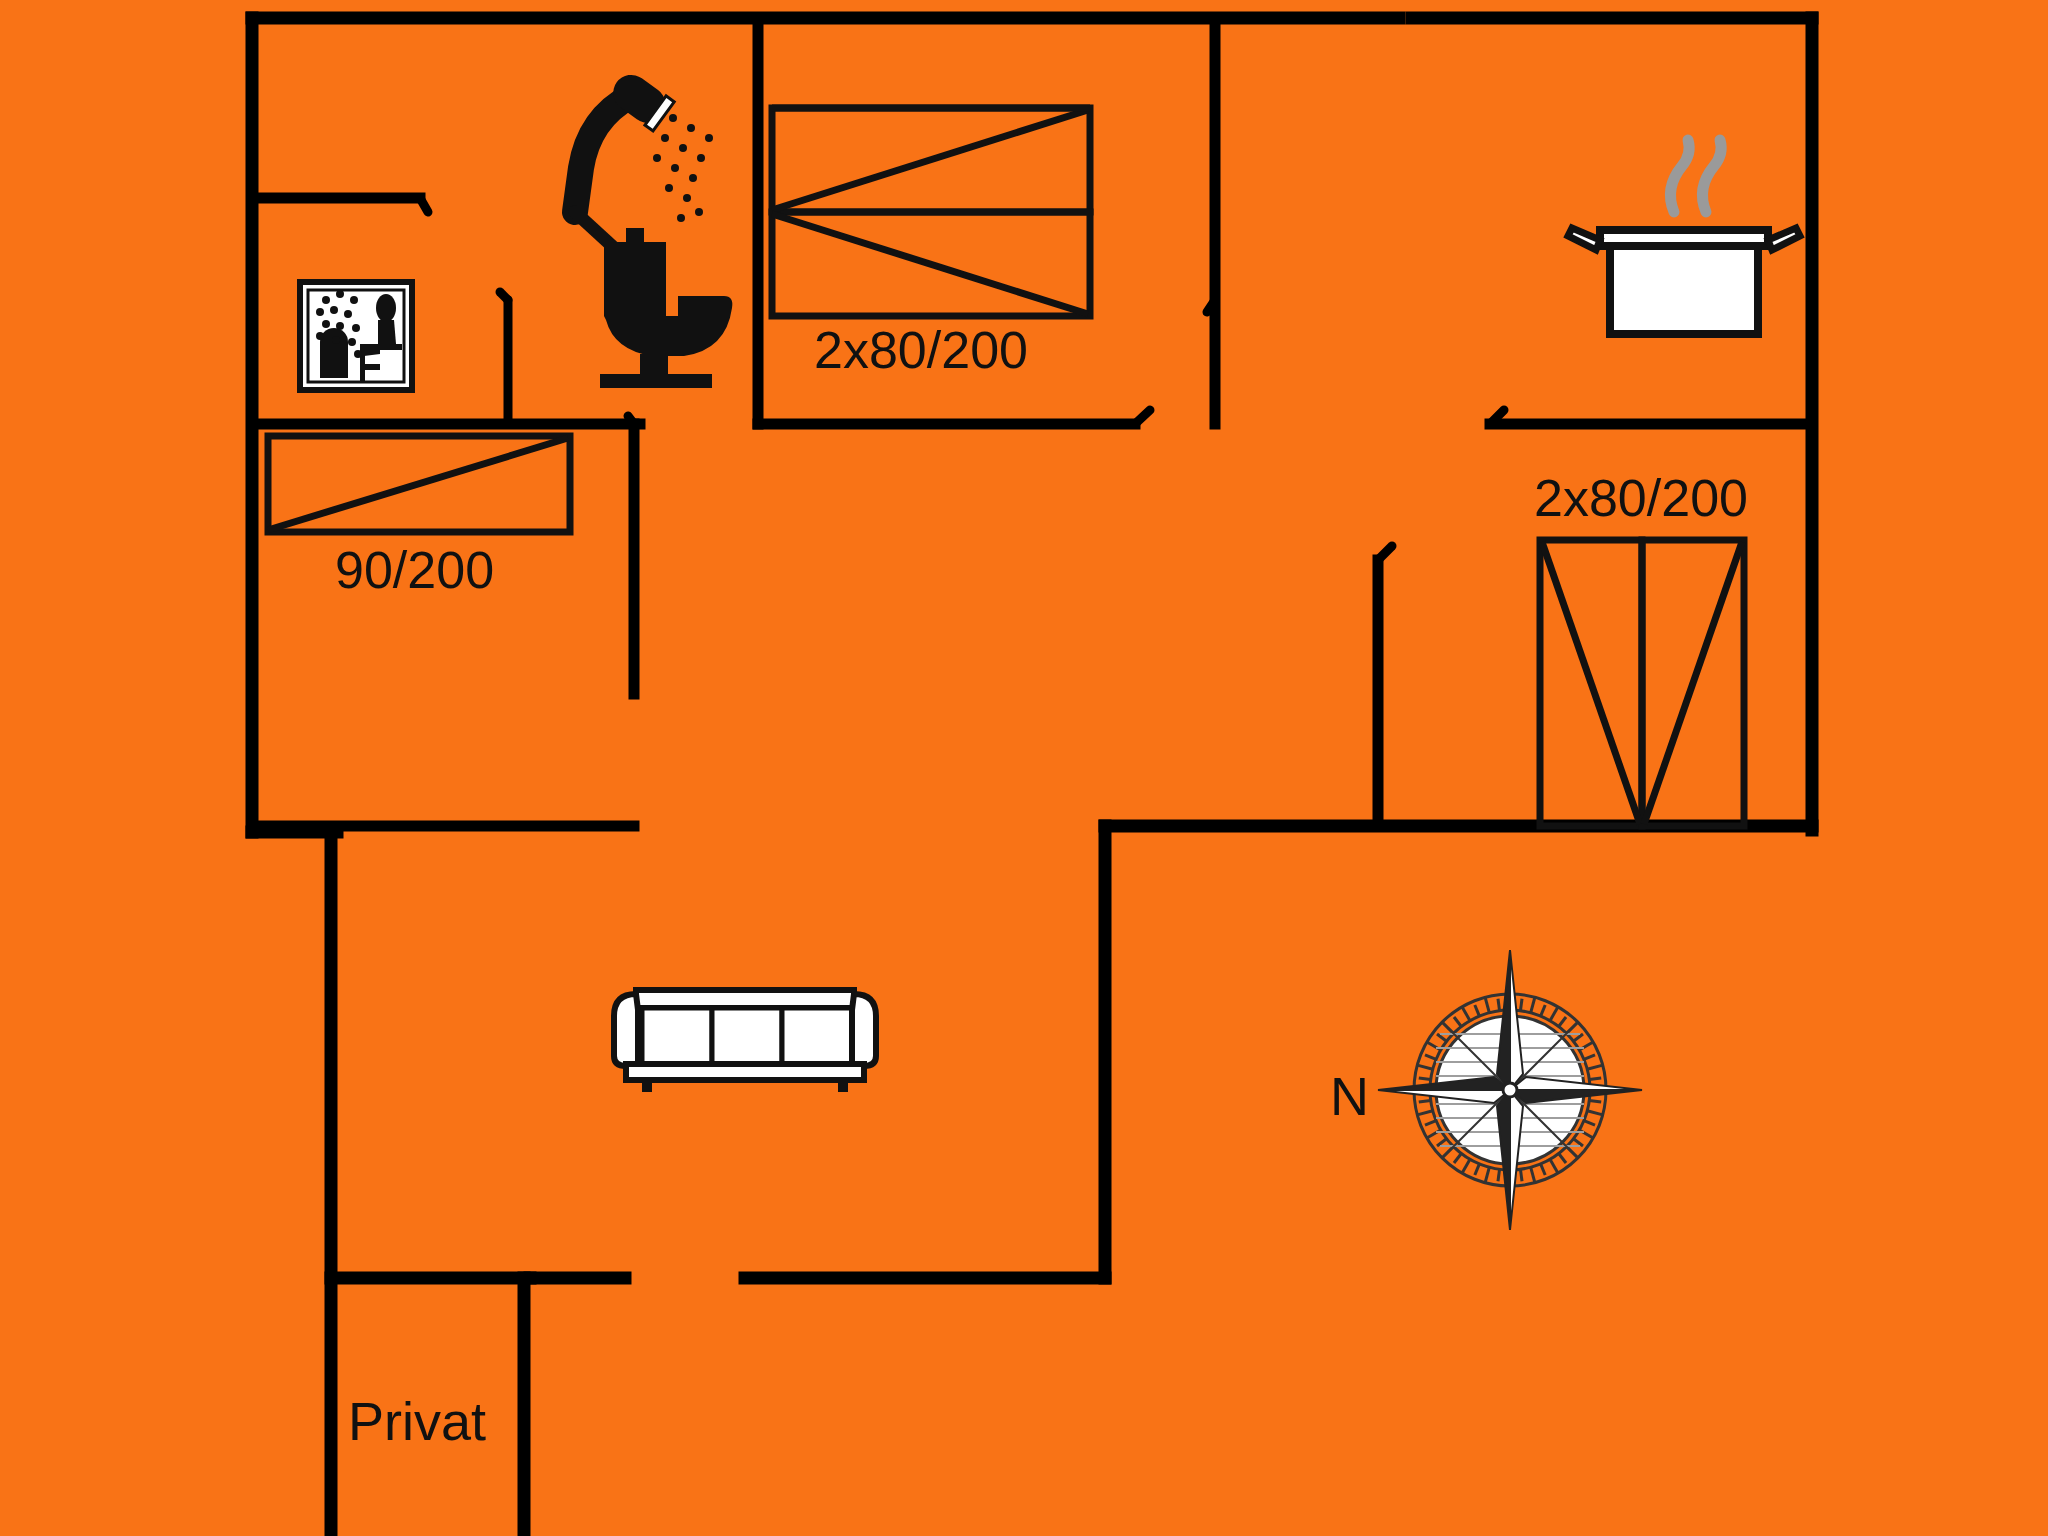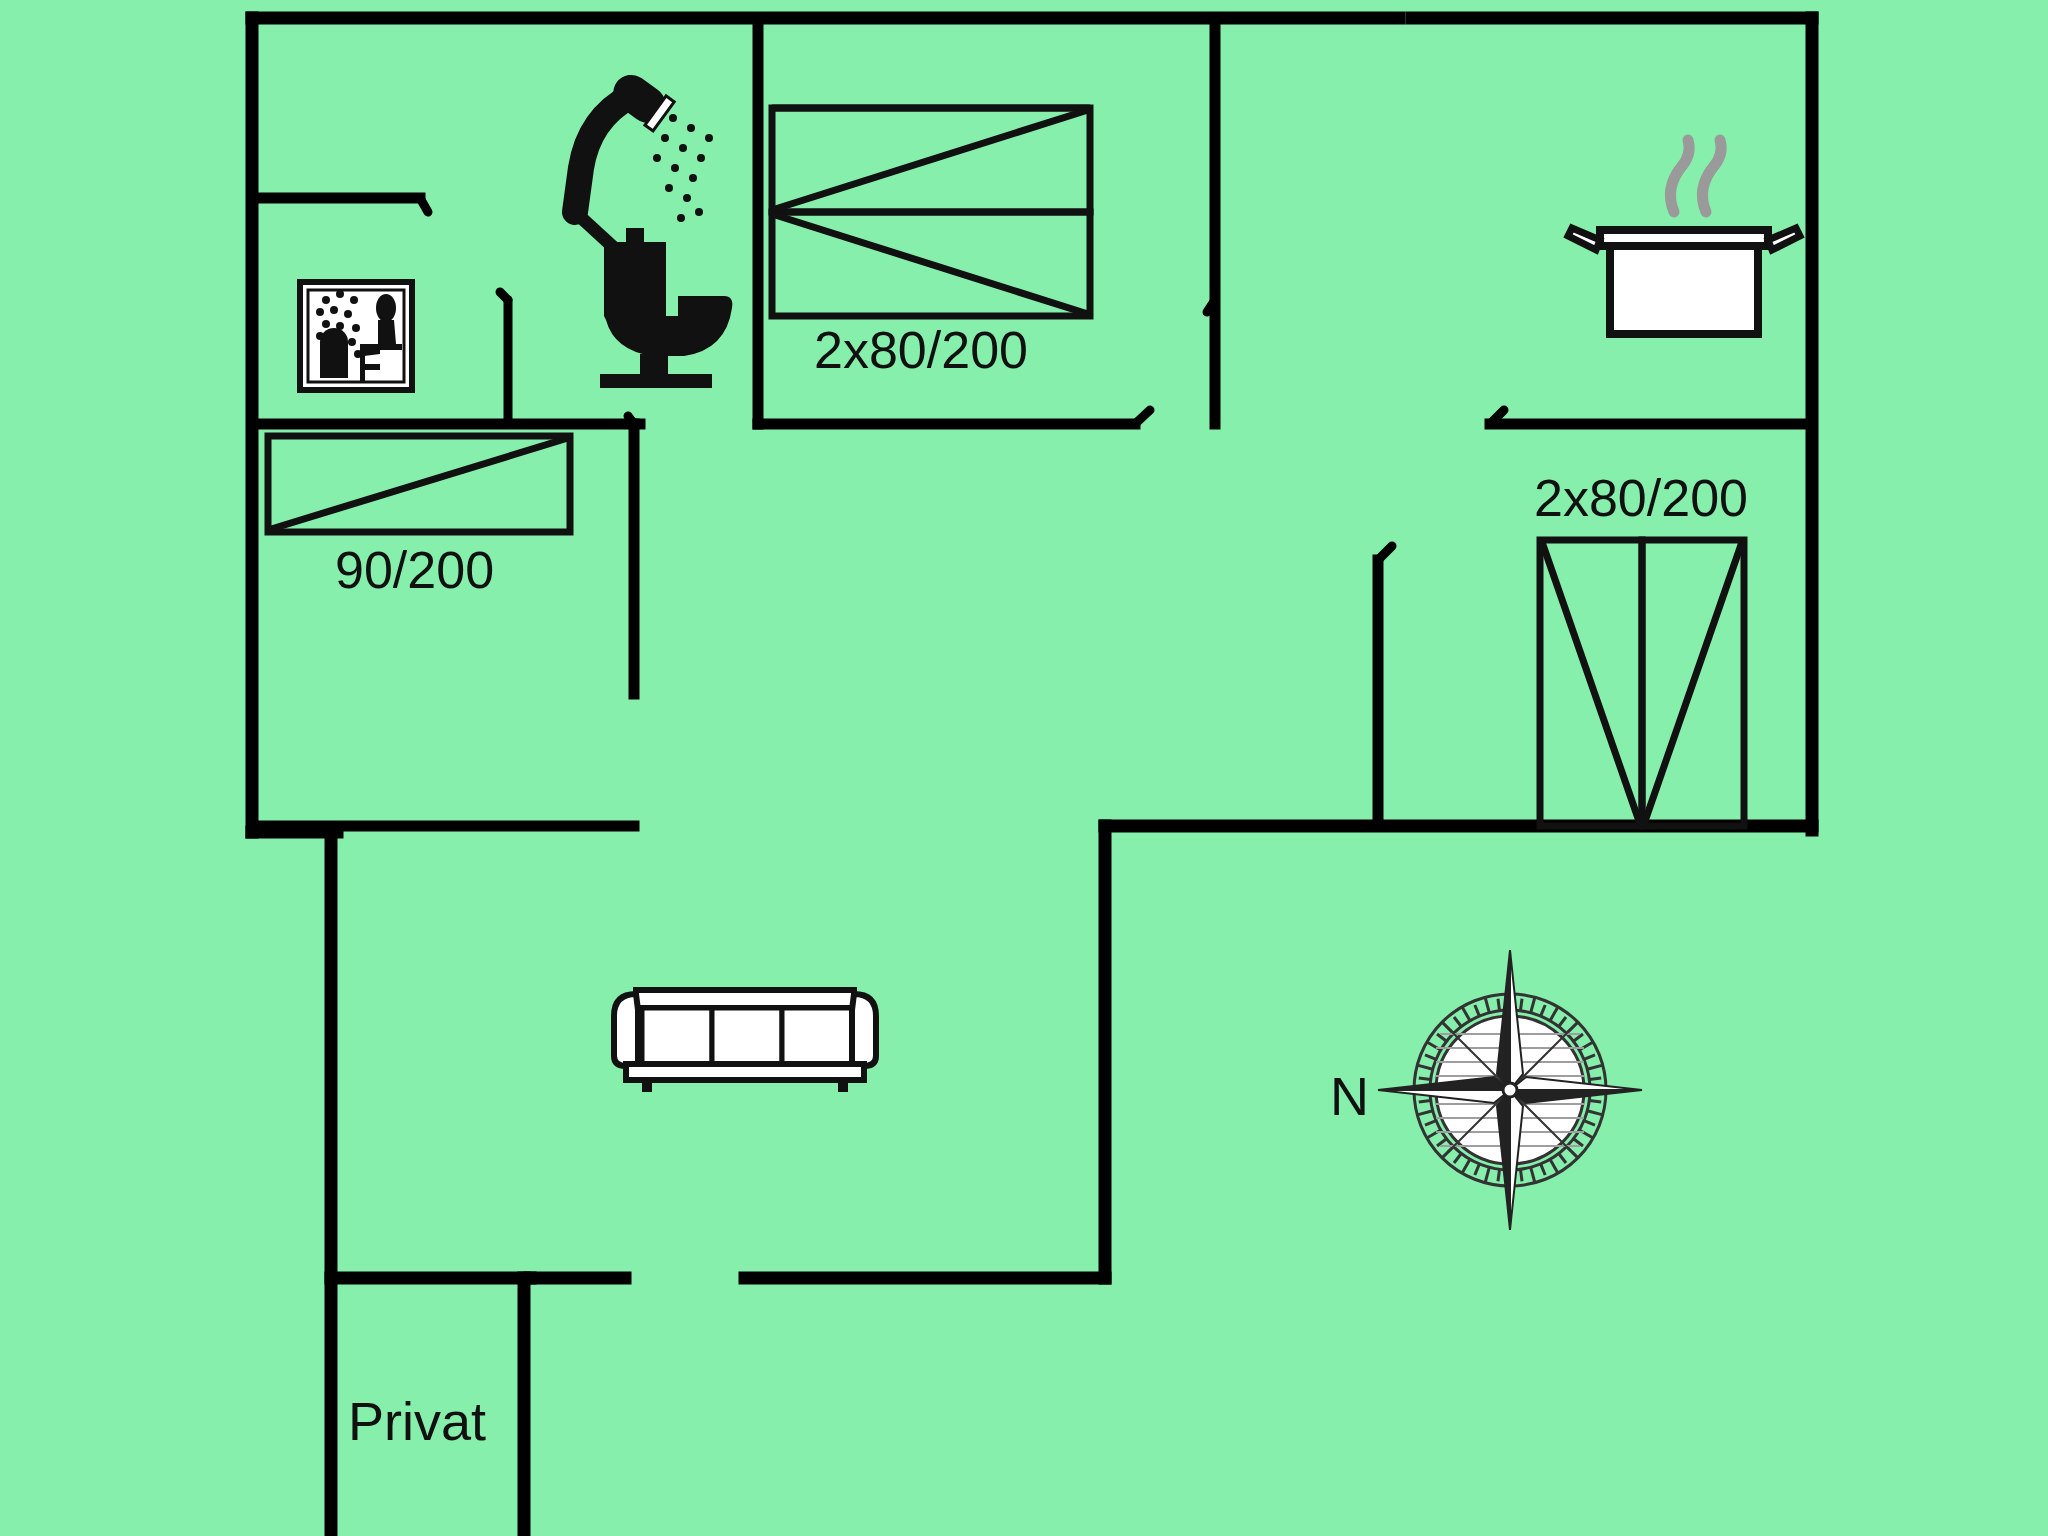--- a/index.html
+++ b/index.html
@@ -11,21 +11,21 @@
   body {
     width: 2048px;
     height: 1536px;
     font-family: "Liberation Sans", sans-serif;
     overflow: hidden;
   }
   #plan-root {
     position: relative;
     width: 2048px;
     height: 1536px;
-    background: #86efac;
+    background: #f97316;
   }
   #plan-svg {
     position: absolute;
     left: 0;
     top: 0;
     width: 2048px;
     height: 1536px;
     display: block;
   }
   .label-text {

